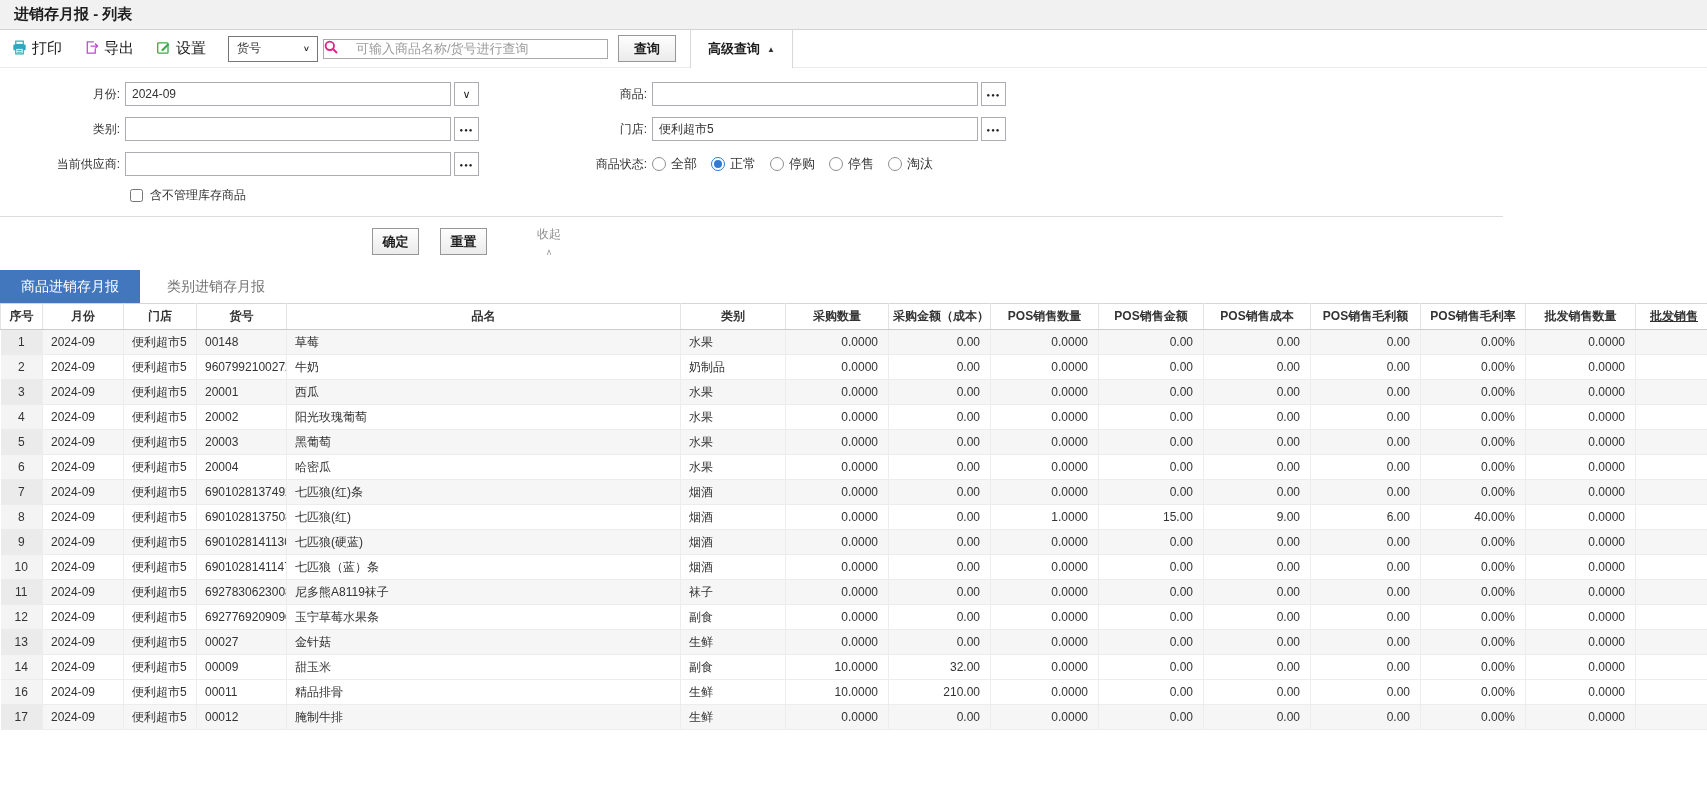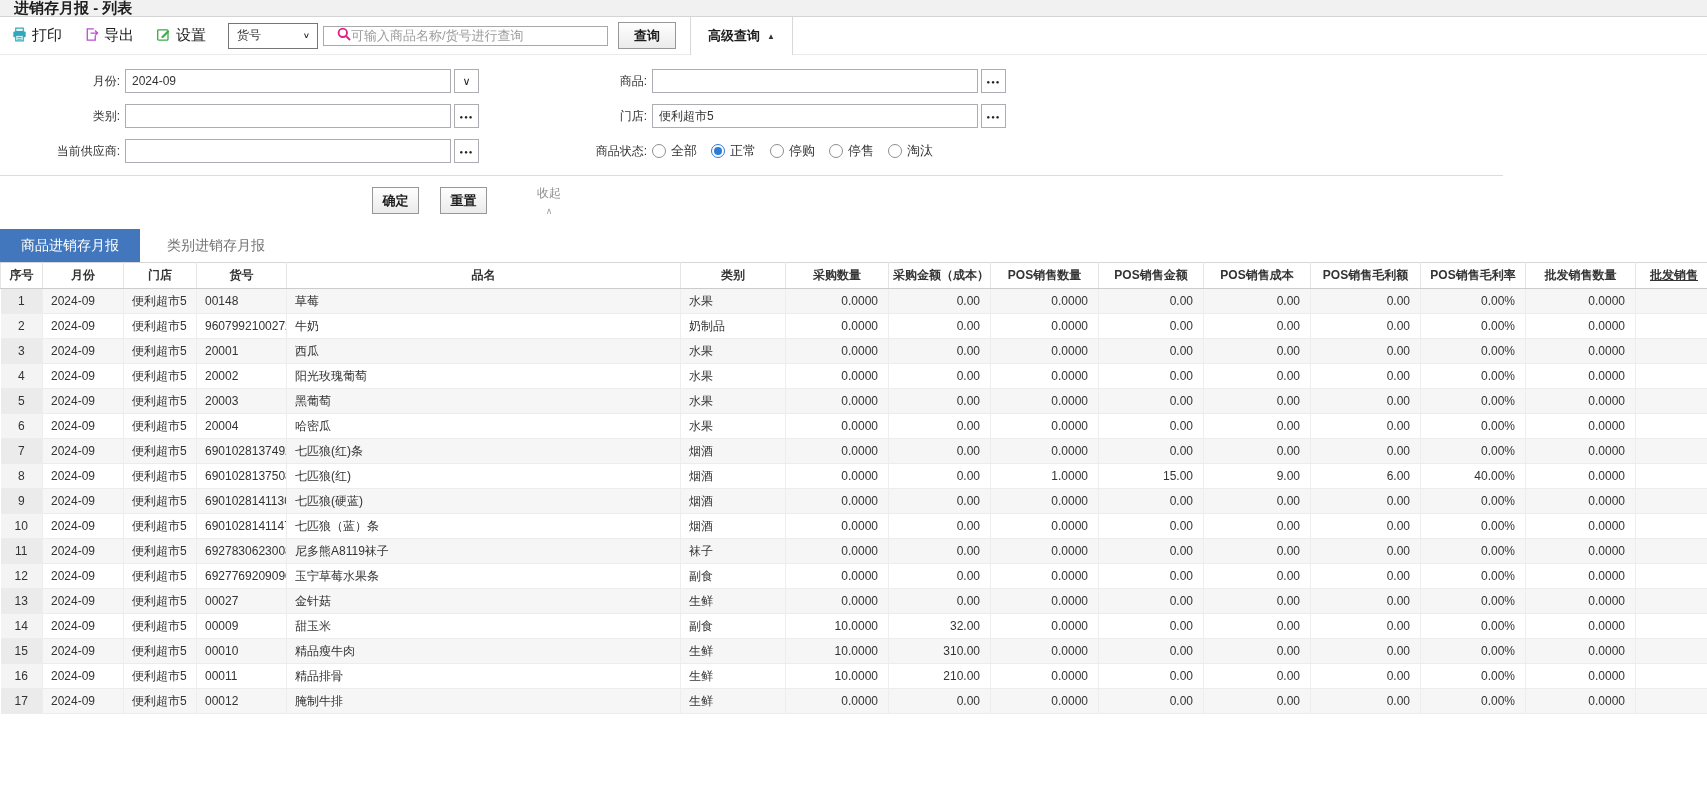--- a/index.html
+++ b/index.html
@@ -1,34 +1,34 @@
 <!DOCTYPE html>
 <html style="--accent-blue: #4377bd; --radio-blue: #2e7cd6; --search-magenta: #e0218a; --print-teal: #2fa8bc; --export-purple: #bb4fd0; --settings-green: #3aaa4a;"><head>
 <meta charset="utf-8">
 <style>
   * { margin:0; padding:0; box-sizing:border-box; }
   html,body { width:1707px; height:804px; overflow:hidden; background:#fff;
     font-family:"Liberation Sans","DejaVu Sans",sans-serif; color:#333; font-size:12px; }
 
   
-  .title-bar { height:17px; background:#f1f1f1; border-bottom:1px solid #d4d4d4;
+  .title-bar { height:30px; background:#f1f1f1; border-bottom:1px solid #d4d4d4;
     display:flex; align-items:center; padding-left:14px; }
   .title-bar .title { font-size:15px; font-weight:bold; color:#1d1d1d; }
 
   
   .toolbar { height:38px; display:flex; align-items:center; padding-left:12px;
     border-bottom:1px solid #ebebeb; background:#fff; }
   .tool-btn { display:flex; align-items:center; gap:5px; margin-right:22px;
     font-size:15px; color:#1d1d1d; cursor:pointer; }
   .search-select { width:90px; height:26px; border:1px solid #767676; background:#fff;
     display:flex; align-items:center; justify-content:space-between;
     padding:0 7px 0 8px; margin-right:5px; cursor:pointer; }
   .search-select .chev { font-size:10px; color:#222; transform:scaleY(.8); }
   .search-box { width:285px; height:20px; border:1px solid #a9a9a9; background:#fff;
-    display:flex; align-items:center; padding:0 13px; gap:0; }
+    display:flex; align-items:center; padding:0 0; gap:18px; }
   .search-box input { flex:1; border:none; outline:none; font-size:13px; color:#333;
     font-family:inherit; background:transparent; }
   .search-box input::placeholder { color:#9c9c9c; }
   .btn { height:27px; padding:0 15px; border:1px solid #979797;
     background:linear-gradient(#fefefe,#ebebeb); font-weight:bold; font-size:13px;
     color:#1d1d1d; cursor:pointer; font-family:inherit; }
   .btn-query { margin-left:10px; }
   .adv-tab { height:38px; margin-left:14px; margin-bottom:-1px; padding:0 17px;
     border-left:1px solid #d8d8d8; border-right:1px solid #d8d8d8; background:#fff;
     display:flex; align-items:center; gap:7px; font-size:13px; font-weight:bold;
@@ -193,20 +193,24 @@
         <span class="radio-opt">
           <span class="rdo"></span>
           <span>停售</span>
         </span>
         <span class="radio-opt">
           <span class="rdo"></span>
           <span>淘汰</span>
         </span>
       </span>
   </div>
+  <div class="chk-row">
+    <input type="checkbox" style="">
+    <span>含不管理库存商品</span>
+  </div>
   <div class="divider"></div>
   <div class="actions">
     <button class="btn">确定</button>
     <button class="btn">重置</button>
     <span class="collapse">
       <span>收起</span>
       <span class="caret">∧</span>
     </span>
   </div>
 </div>
@@ -485,37 +489,20 @@
         <td class="num">10.0000</td>
         <td class="num">32.00</td>
         <td class="num">0.0000</td>
         <td class="num">0.00</td>
         <td class="num">0.00</td>
         <td class="num">0.00</td>
         <td class="num">0.00%</td>
         <td class="num">0.0000</td>
         <td></td>
       </tr>
-      <tr class="alt">
-        <td class="seq">15</td>
-        <td>2024-09</td>
-        <td>便利超市5</td>
-        <td>00010</td>
-        <td>精品瘦牛肉</td>
-        <td>生鲜</td>
-        <td class="num">10.0000</td>
-        <td class="num">310.00</td>
-        <td class="num">0.0000</td>
-        <td class="num">0.00</td>
-        <td class="num">0.00</td>
-        <td class="num">0.00</td>
-        <td class="num">0.00%</td>
-        <td class="num">0.0000</td>
-        <td></td>
-      </tr>
       <tr>
         <td class="seq">16</td>
         <td>2024-09</td>
         <td>便利超市5</td>
         <td>00011</td>
         <td>精品排骨</td>
         <td>生鲜</td>
         <td class="num">10.0000</td>
         <td class="num">210.00</td>
         <td class="num">0.0000</td>

